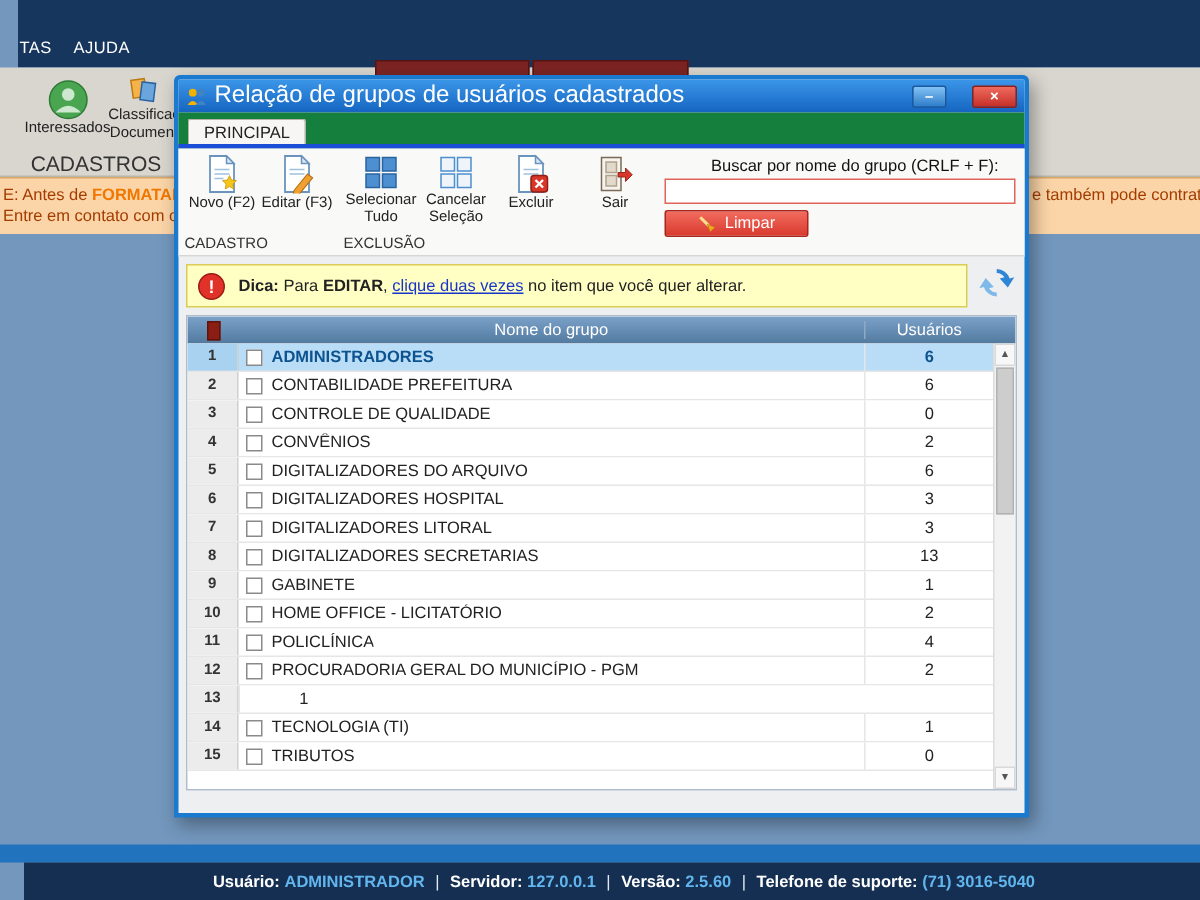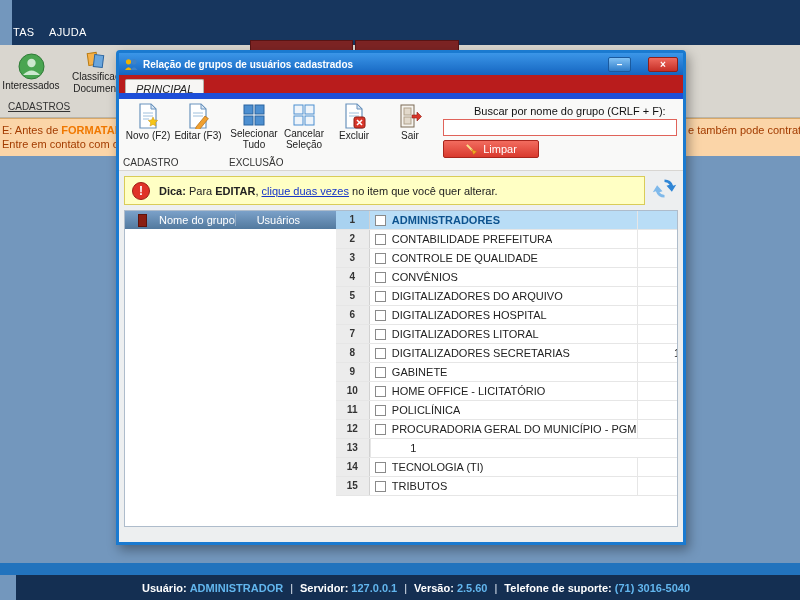--- a/index.html
+++ b/index.html
@@ -9,43 +9,43 @@
 
   
   .menubar{position:absolute;top:0;left:0;width:100%;height:45px;background:#17365e;margin-left:12px;}
   .menu-item{position:absolute;top:26px;color:#fff;font-size:11px;letter-spacing:.3px;cursor:default;}
   .menu-tas{left:1px;}
   .menu-ajuda{left:37px;}
 
   
   .app-toolbar{position:absolute;top:45px;left:0;width:100%;height:73px;background:#d9d6cf;border-bottom:1px solid #b9b5ab;}
   .tool-big{position:absolute;display:flex;flex-direction:column;align-items:center;font-size:10px;color:#222;}
-  .tool-interessados{left:0;top:8px;width:62px;}
+  .tool-interessados{left:14px;top:8px;width:62px;}
   .tool-classific{left:66px;top:6px;width:60px;line-height:1.15;text-align:center;}
-  .app-group-label{position:absolute;left:8px;top:56px;width:112px;text-align:left;font-size:10px;color:#333;text-decoration:underline;}
+  .app-group-label{position:absolute;left:8px;top:56px;width:112px;text-align:center;font-size:14px;color:#333;}
   .frag{position:absolute;top:40px;height:16px;background:#7c2424;border:1px solid #581414;}
   .frag1{left:250px;width:103px;}
   .frag2{left:355px;width:104px;}
 
   
   .notice{position:absolute;top:118px;left:0;width:100%;height:38px;background:#fbd5a8;border-top:1px solid #d8a868;font-size:11px;color:#a33c00;}
   .notice .l1{position:absolute;left:2px;top:5px;white-space:nowrap;}
   .notice .l2{position:absolute;left:2px;top:19px;white-space:nowrap;}
   .notice .r1{position:absolute;left:688px;top:5px;white-space:nowrap;}
   .notice .hl{color:#f07800;font-weight:bold;}
 
   
   .dialog{position:absolute;left:116px;top:50px;width:570px;height:495px;background:#edeff0;border:3px solid #1a7ad0;border-radius:4px 4px 0 0;box-shadow:3px 5px 12px rgba(0,0,0,.35);display:flex;flex-direction:column;}
   .titlebar{height:22px;background:linear-gradient(180deg,#3b96e8 0%,#1565c0 100%);display:flex;align-items:center;padding:0 5px;flex:0 0 auto;}
-  .title-text{color:#fff;font-size:10px;font-weight:bold;margin-left:5px;flex:1;white-space:nowrap;overflow:hidden;}
+  .title-text{color:#fff;font-size:16px;font-weight:normal;margin-left:5px;flex:1;white-space:nowrap;overflow:hidden;}
   .win-btn{height:15px;border-radius:2px;color:#fff;font-size:10px;line-height:13px;text-align:center;cursor:default;}
   .btn-min{width:23px;background:linear-gradient(180deg,#82c2f5,#2e7cc9);border:1px solid #1b5a9e;margin-right:17px;font-weight:bold;}
   .btn-close{width:30px;background:linear-gradient(180deg,#ef6a5e,#c62f27);border:1px solid #8e1f19;font-weight:bold;}
 
-  .tabstrip{height:24px;background:#b91c1c;border-bottom:6px solid #1d4ed8;padding:4px 0 0 6px;display:flex;flex:0 0 auto;font-style:italic;}
+  .tabstrip{height:24px;background:#15803d;border-bottom:3px solid #1d4ed8;padding:4px 0 0 6px;display:flex;flex:0 0 auto;}
   .tab{background:#f7f6f4;border:1px solid #b6b2aa;border-bottom:none;font-size:11px;padding:3px 10px 0 10px;color:#222;border-radius:2px 2px 0 0;}
 
   .dlg-toolbar{height:72px;background:#f9f9f8;border-bottom:1px solid #d8d6d2;display:flex;align-items:stretch;padding:2px 2px 1px 4px;flex:0 0 auto;}
   .tb-group{display:flex;flex-direction:column;}
   .tb-row{display:flex;flex:1;align-items:flex-start;}
   .tb-caption{font-size:10px;color:#333;padding-bottom:1px;}
   .tb-btn{width:50px;display:flex;flex-direction:column;align-items:center;padding-top:2px;font-size:10px;color:#222;text-align:center;line-height:1.12;cursor:default;}
   .tb-btn svg{margin-bottom:1px;flex:0 0 auto;}
   .tb-sep{width:1px;background:#d5d3cf;margin:2px 3px;}
 
@@ -54,21 +54,21 @@
   .search-input{width:234px;height:17px;border:1px solid #e0635a;background:#fff;font-size:11px;padding:0 3px;font-family:"Liberation Sans",sans-serif;}
   .clear-btn{margin-top:4px;width:96px;height:18px;background:linear-gradient(180deg,#f26c5f,#d93a2e);border:1px solid #a8251c;border-radius:2px;color:#fff;font-size:11px;display:flex;align-items:center;justify-content:center;gap:5px;cursor:default;}
 
   .hint-row{display:flex;align-items:center;margin:5px 5px 2px 5px;gap:5px;flex:0 0 auto;}
   .hintbar{flex:1;height:29px;background:#ffffc4;border:1px solid #d9cc58;display:flex;align-items:center;padding:0 7px;font-size:11px;color:#222;}
   .hint-icon{width:18px;height:18px;border-radius:50%;background:#e03228;border:1px solid #9c1d15;color:#fff;font-weight:bold;text-align:center;line-height:17px;font-size:12px;margin-right:9px;flex:0 0 auto;}
   .hint-link{color:#1736c8;text-decoration:underline;cursor:pointer;}
   .hint-b{font-weight:bold;}
   .refresh-wrap{width:28px;text-align:center;flex:0 0 auto;}
 
-  .grid{flex:1;margin:3px 5px 15px 5px;background:#fff;border:1px solid #aebccb;display:flex;flex-direction:row;overflow:hidden;}
+  .grid{flex:1;margin:3px 5px 15px 5px;background:#fff;border:1px solid #aebccb;display:flex;flex-direction:column;overflow:hidden;}
   .grid-head{display:flex;height:18px;background:linear-gradient(180deg,#7ba1c9,#52799e);color:#fff;font-size:11px;align-items:center;flex:0 0 auto;}
   .col-num{width:34px;flex:0 0 auto;}
   .col-name{flex:1;}
   .col-users{width:86px;flex:0 0 auto;text-align:center;}
   .col-scroll{width:15px;flex:0 0 auto;}
   .grid-head .col-name{text-align:center;}
   .grid-head .col-users{border-left:1px solid #8fa9c4;}
   .head-icon{width:9px;height:13px;background:#8a1e12;border:1px solid #5f130b;margin:0 auto;}
 
   .grid-body{flex:1;display:flex;overflow:hidden;}

